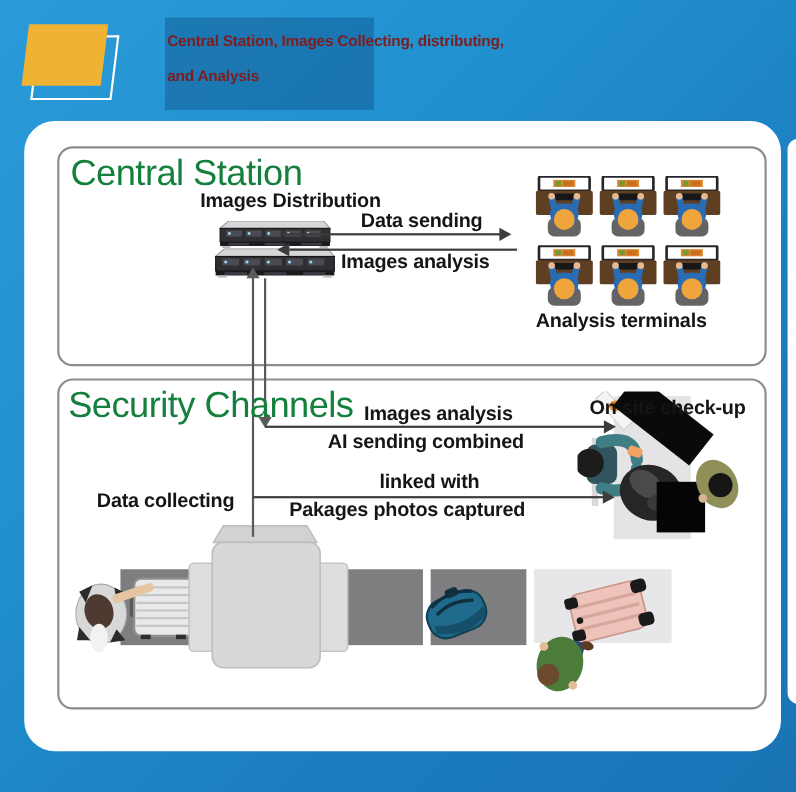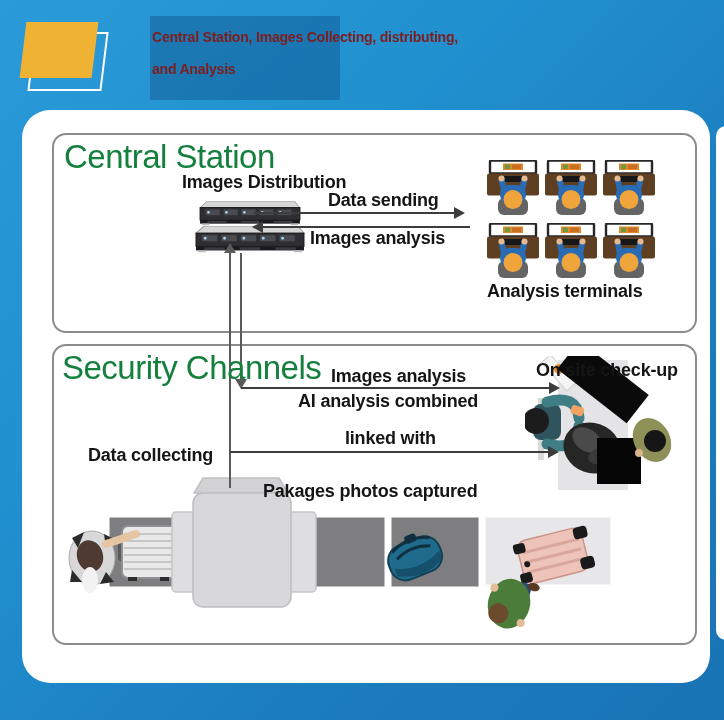--- a/index.html
+++ b/index.html
@@ -27,21 +27,21 @@
   .t-central{left:64px;top:138px;}
   .t-security{left:62px;top:349px;}
   .l-distribution{left:150px;top:172px;margin-left:32px;}
   .l-datasending{left:328px;top:190px;}
   .l-imganalysis1{left:310px;top:228px;}
   .l-terminals{left:487px;top:281px;width:168px;text-align:left;}
   .l-onsite{left:536px;top:340px;margin-top:20px;}
   .l-imganalysis2{left:331px;top:366px;}
   .l-aicombined{left:298px;top:391px;}
   .l-linkedwith{left:345px;top:428px;}
-  .l-pakages{left:263px;top:453px;margin-top:28px;}
+  .l-pakages{left:263px;top:453px;}
   .l-collecting{left:88px;top:445px;}
   
   .line{background:#3c3c3c;z-index:5;}
   .h-line{height:2px;} .v-line{width:2px;background:#5a5a5a;}
   .ln-datasending{left:254px;top:212px;width:202px;}
   .ln-imganalysis1{left:263px;top:226px;width:207px;}
   .ln-arrow1{left:241px;top:387px;width:310px;}
   .ln-arrow2{left:230px;top:451px;width:320px;}
   .vl-left{left:229px;top:251px;height:237px;}
   .vl-right{left:240px;top:253px;height:127px;}
@@ -160,21 +160,21 @@
 <div class="abs ah ah-up ah-vl"></div>
 <div class="abs line v-line vl-right"></div>
 <div class="abs ah ah-down ah-vr"></div>
 
 <div class="abs sec-title t-security">Security Channels</div>
 <div class="abs lbl l-onsite">On site check-up</div>
 
 <div class="abs lbl l-imganalysis2">Images analysis</div>
 <div class="abs line h-line ln-arrow1"></div>
 <div class="abs ah ah-right ah-a1"></div>
-<div class="abs lbl l-aicombined">AI analysis combined</div>
+<div class="abs lbl l-aicombined">AI sending combined</div>
 
 <div class="abs lbl l-linkedwith">linked with</div>
 <div class="abs line h-line ln-arrow2"></div>
 <div class="abs ah ah-right ah-a2"></div>
 <div class="abs lbl l-pakages">Pakages photos captured</div>
 
 <div class="abs lbl l-collecting">Data collecting</div>
 
 <svg class="abs checkup-scene" width="172" height="138" viewBox="0 0 172 138">
   <rect x="33" y="4" width="70" height="130" fill="#e4e4e6"></rect>

